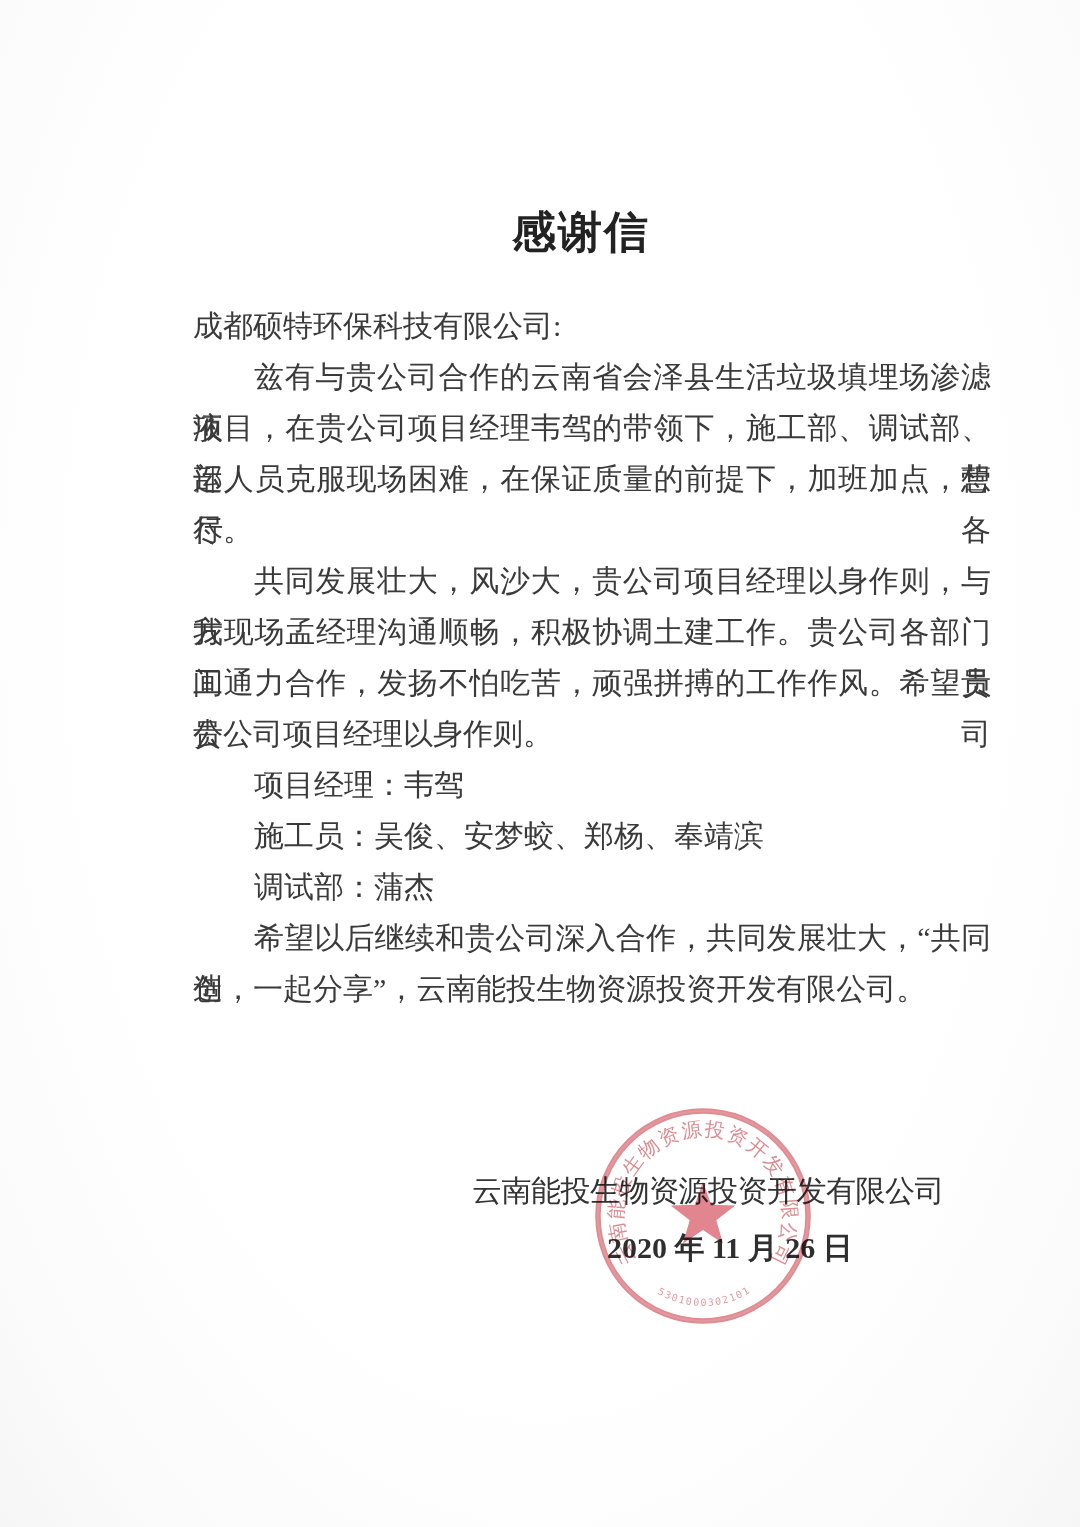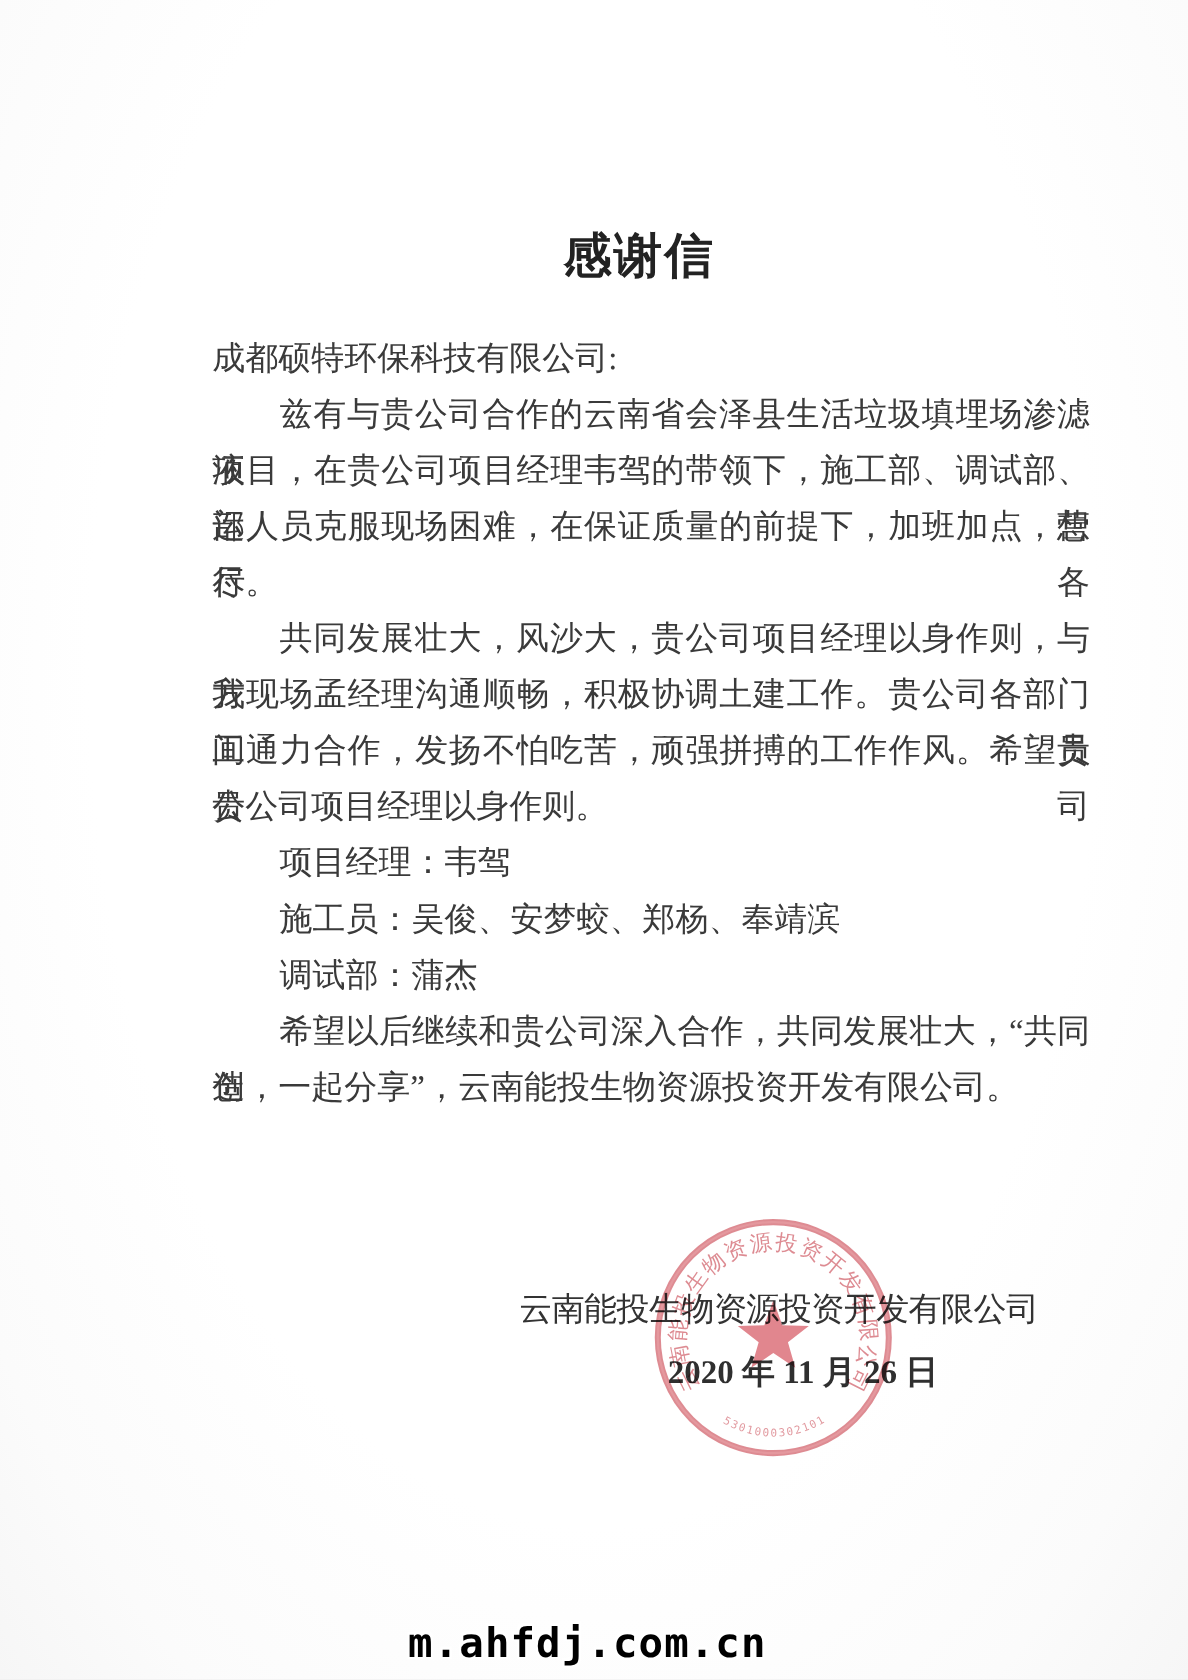--- a/index.html
+++ b/index.html
@@ -132,15 +132,14 @@
       <path id="serialPath" d="M 655.3 1292.3 A 90 90 0 0 0 750.7 1292.3" fill="none"></path>
     </defs>
     <text font-family="Liberation Serif, DejaVu Serif, serif" font-size="20" fill="#cf5a64" opacity="0.8">
       <textPath href="#ringTextPath" startOffset="2" textLength="345" lengthAdjust="spacing">云南能投生物资源投资开发有限公司</textPath>
     </text>
     <text font-family="DejaVu Sans Mono, monospace" font-size="10" letter-spacing="1.6" fill="#cf5a64" opacity="0.7">
       <textPath href="#serialPath" startOffset="2">5301000302101</textPath>
     </text>
   </svg>
 
-  <div class="watermark">m.ahfdj.com.cn</div>
 
 </div>
 
 </body></html>

